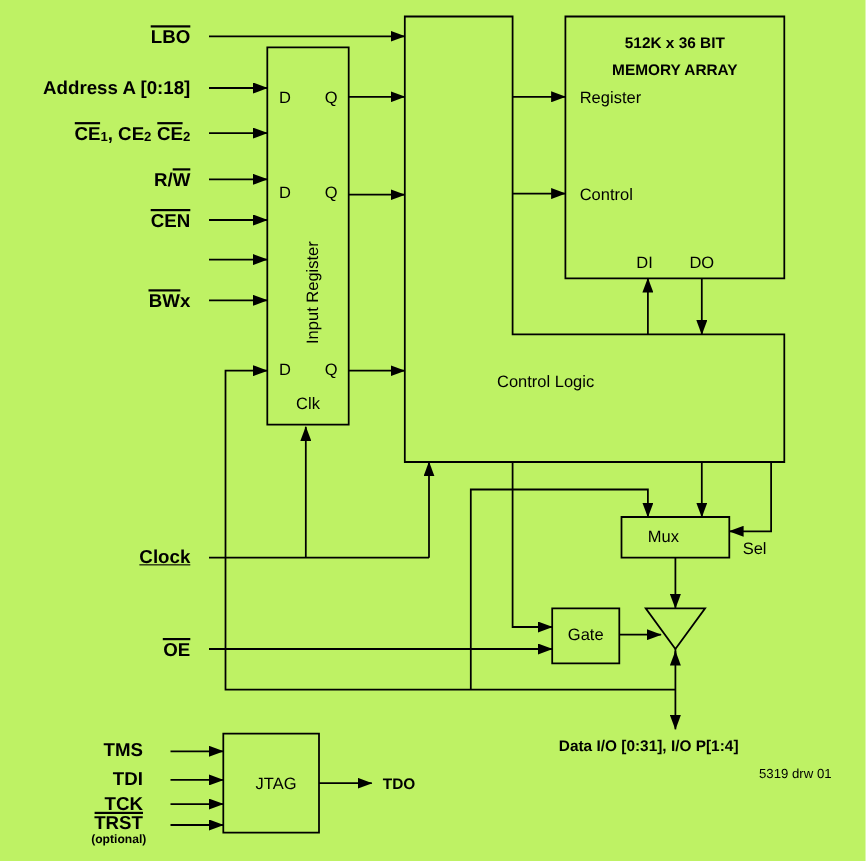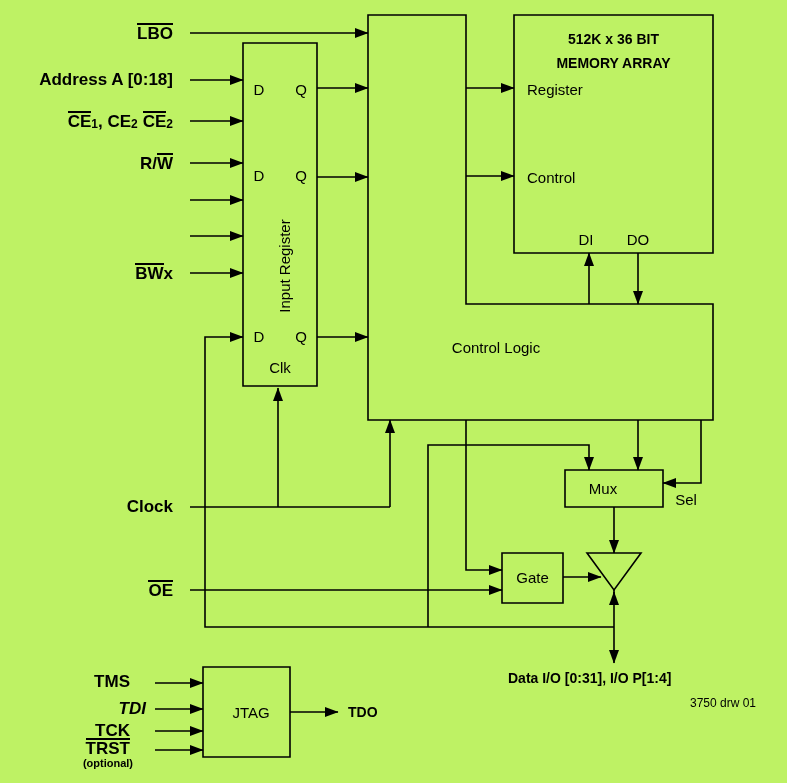--- a/index.html
+++ b/index.html
@@ -86,25 +86,26 @@
   </svg>
 
   <div class="lbl sig" style="left:13px; top:23px;"><span class="ov">LBO</span></div>
 
   <div class="lbl sig" style="left:13px; top:70px;"><span>Address A [0:18]</span></div>
 
   <div class="lbl sig" style="left:13px; top:111px;"><span class="ov">CE</span><span class="sb">1</span><span>, CE</span><span class="sb">2</span><span class="ov gap">CE</span><span class="sb">2</span></div>
 
   <div class="lbl sig" style="left:13px; top:153px;"><span>R/</span><span class="ov">W</span></div>
 
+  <div class="lbl sig" style="left:13px; top:190px;"><span class="ov">CEN</span></div>
 
 
   <div class="lbl sig" style="left:13px; top:263px;"><span class="ov">BW</span><span>x</span></div>
 
-  <div class="lbl sig" style="left:13px; top:497px;"><span>Clock</span></div>
+  <div class="lbl sig" style="left:13px; top:497px;text-decoration:underline;"><span>Clock</span></div>
 
   <div class="lbl sig" style="left:13px; top:580px;"><span class="ov">OE</span></div>
 
   <div class="lbl inner ctr" style="left:251px; top:81px; width:16px;">D</div>
   <div class="lbl inner ctr" style="left:293px; top:81px; width:16px;">Q</div>
   <div class="lbl inner ctr" style="left:251px; top:167px; width:16px;">D</div>
   <div class="lbl inner ctr" style="left:293px; top:167px; width:16px;">Q</div>
   <div class="lbl inner ctr" style="left:251px; top:328px; width:16px;">D</div>
   <div class="lbl inner ctr" style="left:293px; top:328px; width:16px;">Q</div>
   <div class="lbl inner vert ctr" style="left:225px; top:257px; width:120px;">Input Register</div>
@@ -116,23 +117,23 @@
   <div class="lbl inner" style="left:527px; top:169px;">Control</div>
   <div class="lbl inner ctr" style="left:574px; top:231px; width:24px;">DI</div>
   <div class="lbl inner ctr" style="left:625px; top:231px; width:26px;">DO</div>
 
   <div class="lbl inner ctr" style="left:436px; top:339px; width:120px;">Control Logic</div>
   <div class="lbl inner ctr" style="left:565px; top:480px; width:76px;">Mux</div>
   <div class="lbl inner ctr" style="left:666px; top:491px; width:40px;">Sel</div>
   <div class="lbl inner ctr" style="left:502px; top:569px; width:61px;">Gate</div>
 
   <div class="lbl b17" style="left:508px; top:668px;">Data I/O [0:31], I/O P[1:4]</div>
-  <div class="lbl drw" style="left:690px; top:693px;">3750 drw 01</div>
+  <div class="lbl drw" style="left:690px; top:693px;">5319 drw 01</div>
 
   <div class="lbl jsig" style="left:10px; top:672px;"><span>TMS</span></div>
-  <div class="lbl jsig" style="left:26px; top:699px;font-style:italic;"><span>TDI</span></div>
+  <div class="lbl jsig" style="left:10px; top:699px;"><span>TDI</span></div>
   <div class="lbl jsig" style="left:10px; top:721px;"><span>TCK</span></div>
   <div class="lbl jsig" style="left:10px; top:738px;"><span class="ov">TRST</span></div>
   <div class="lbl small" style="left:10px; top:757px;">(optional)</div>
   <div class="lbl inner ctr" style="left:203px; top:704px; width:96px;">JTAG</div>
   <div class="lbl b17" style="left:348px; top:702px;">TDO</div>
 
 </div>
 
 </body></html>

